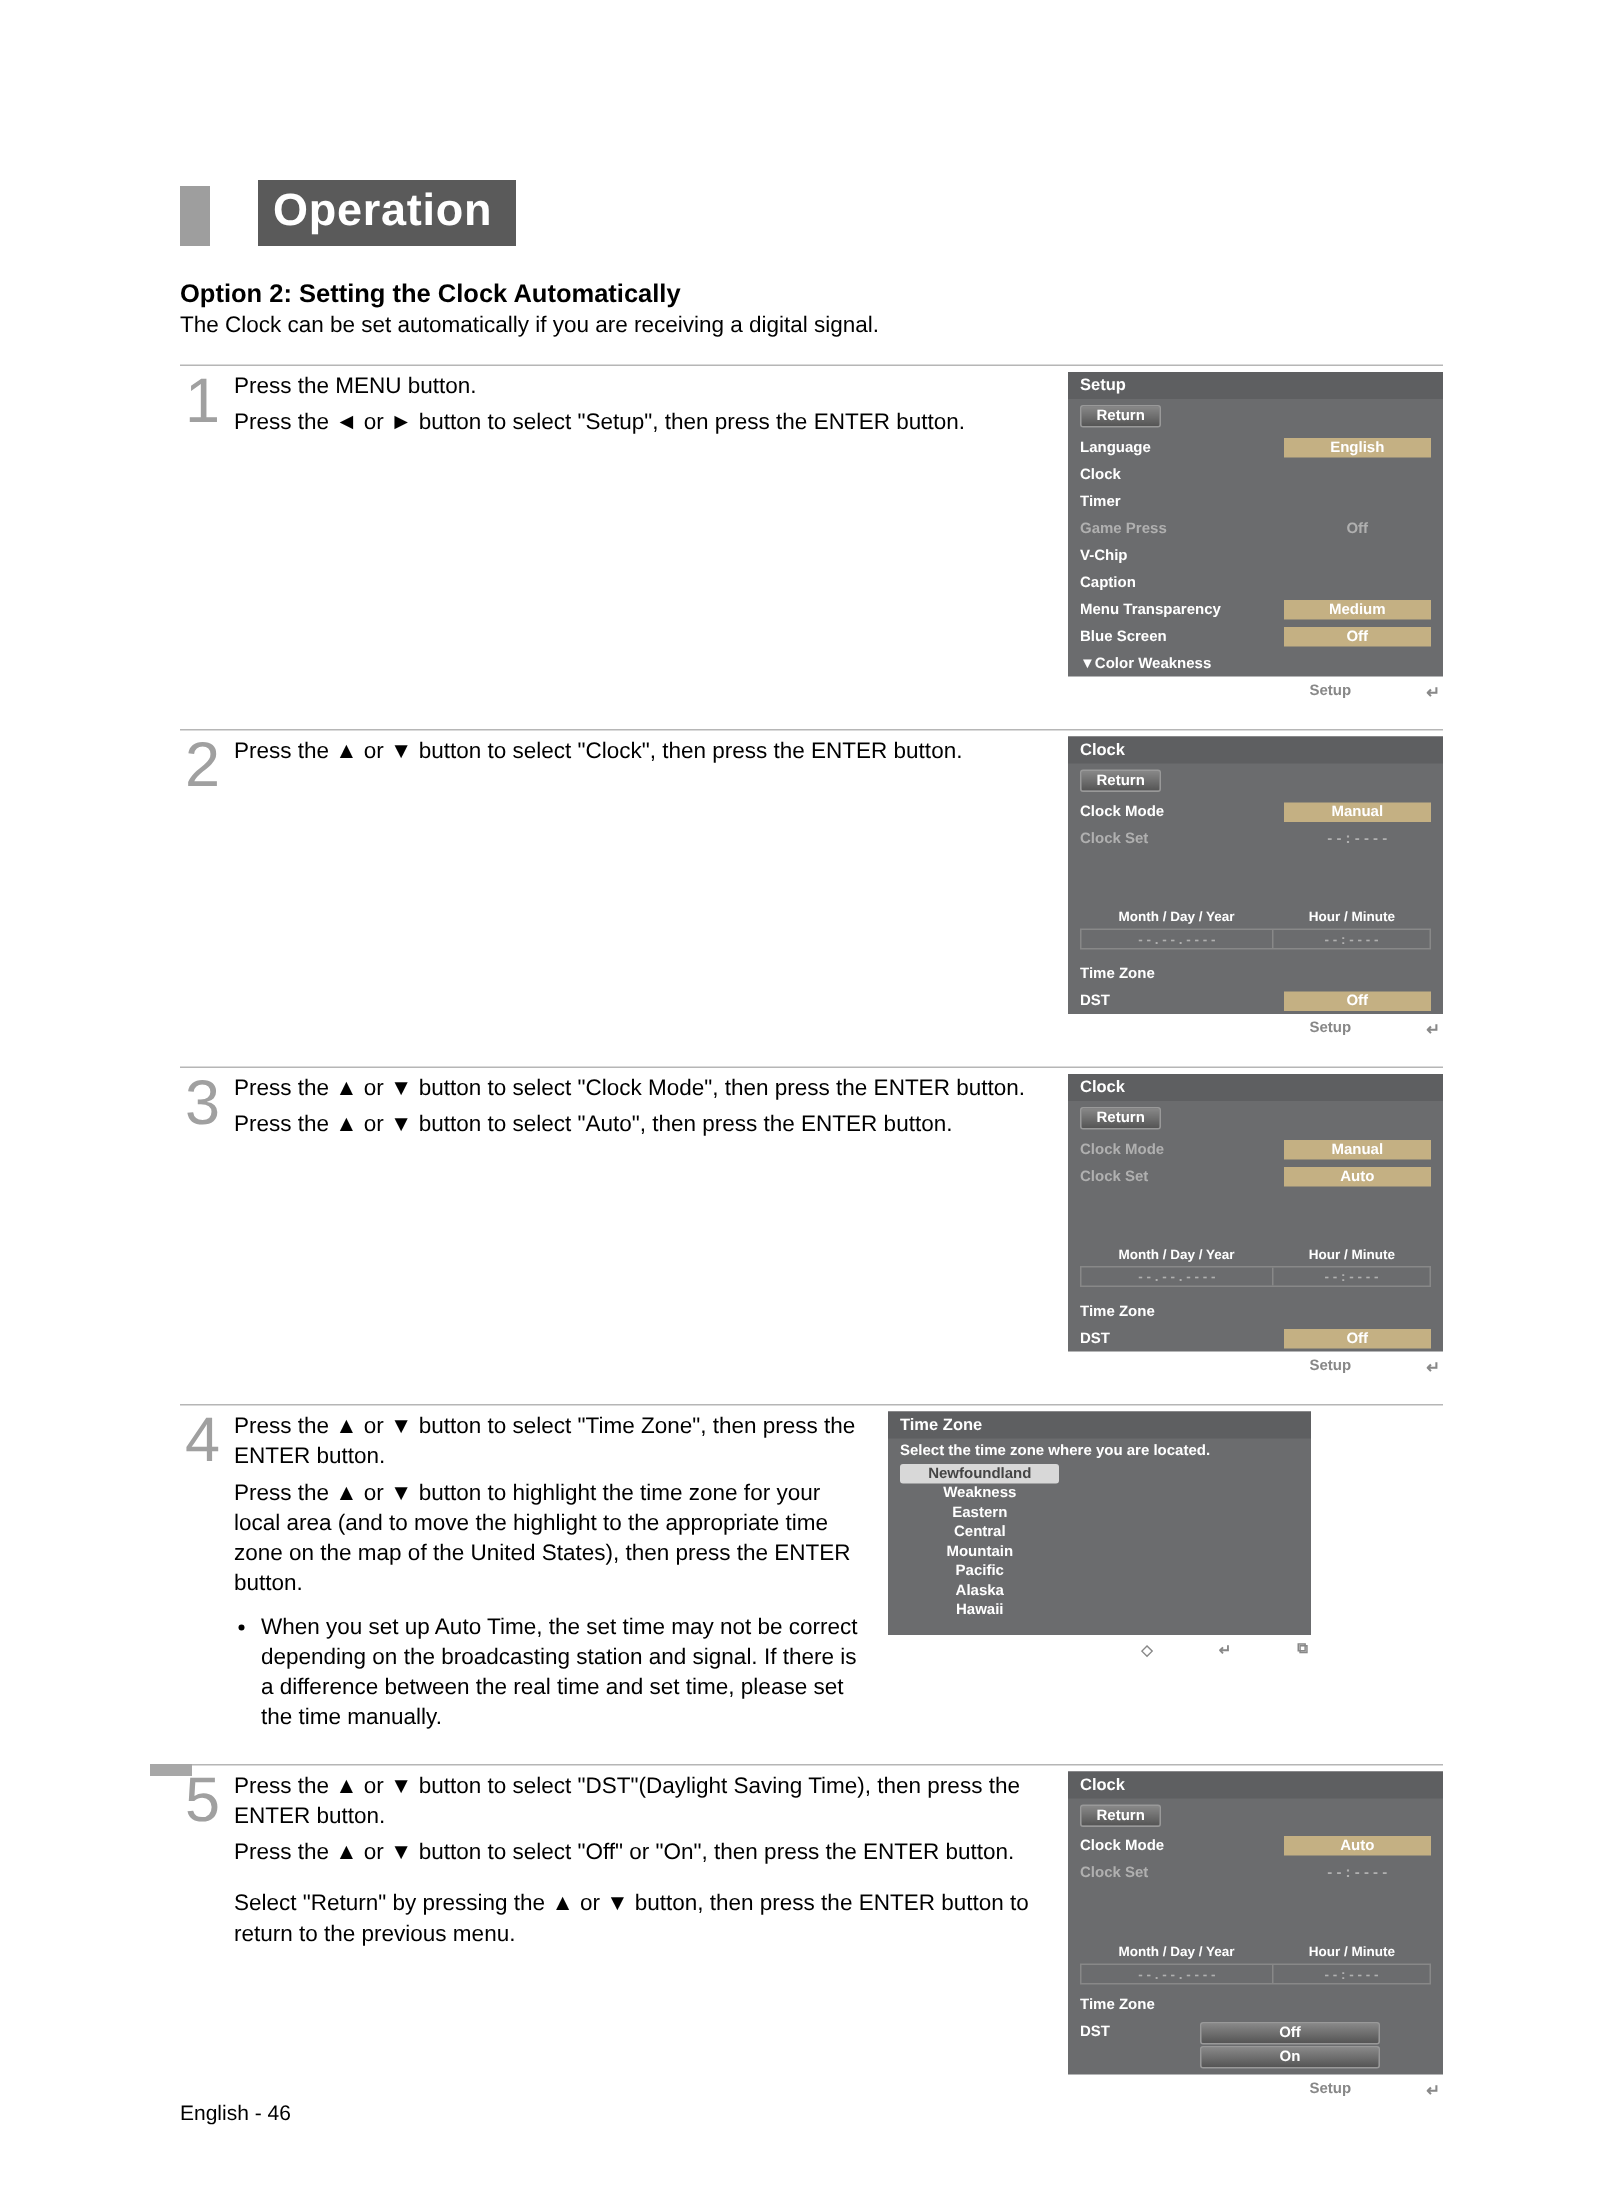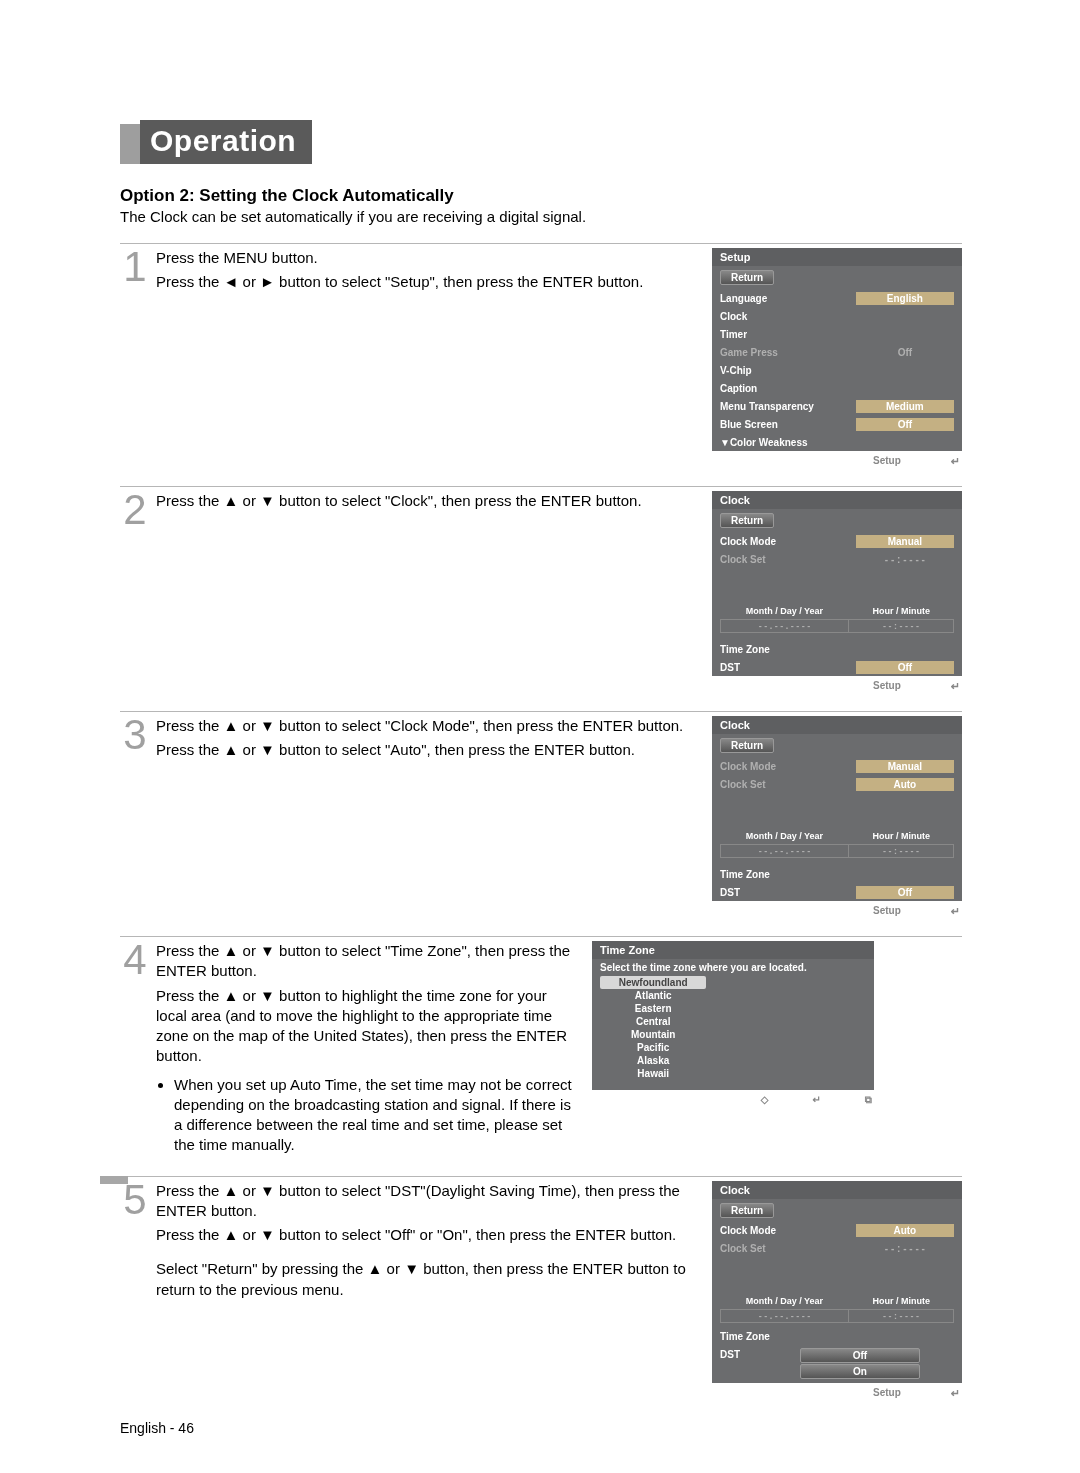--- a/index.html
+++ b/index.html
@@ -36,20 +36,21 @@
   }
   .h1 {
     display: inline-block;
     background: #5a5a5a;
     color: #fff;
     font-weight: 700;
     font-size: 30px;
     padding: 4px 16px 6px 10px;
     letter-spacing: 0.5px;
     font-family: "Trebuchet MS", Arial, sans-serif;
+    margin-left: 32px;
   }
   .h2 {
     font-weight: 700;
     font-size: 17px;
     margin-bottom: 2px;
     font-family: "Trebuchet MS", Arial, sans-serif;
   }
   .intro {
     font-size: 15px;
     margin-bottom: 14px;
@@ -222,21 +223,20 @@
   .osd5 .dst-opt {
     background: linear-gradient(#888, #555);
     border: 1px solid #999;
     border-radius: 2px;
     padding: 1px 0;
     text-align: center;
     font-size: 10px;
   }
 
   .page-footer {
-    margin-top: 20px;
     font-size: 14px;
   }
 </style>
 </head>
 <body>
 
 <div class="page">
   <div class="lmargin"></div>
 
   <div class="h1-wrap">
@@ -406,21 +406,21 @@
           <li>When you set up Auto Time, the set time may not be correct depending on the broadcasting station and signal. If there is a difference between the real time and set time, please set the time manually.</li>
         </ul>
     </div>
     <div class="step-right" style="width:286px;">
       <div class="tz">
         <div class="tz-title">Time Zone</div>
         <div class="tz-sub">Select the time zone where you are located.</div>
         <div class="tz-body">
           <div class="tz-list">
             <div class="tz-item sel">Newfoundland</div>
-            <div class="tz-item">Atlantic</div>
+            <div class="tz-item">Weakness</div>
             <div class="tz-item">Eastern</div>
             <div class="tz-item">Central</div>
             <div class="tz-item">Mountain</div>
             <div class="tz-item">Pacific</div>
             <div class="tz-item">Alaska</div>
             <div class="tz-item">Hawaii</div>
           </div>
           <div class="tz-map"></div>
         </div>
       </div>

